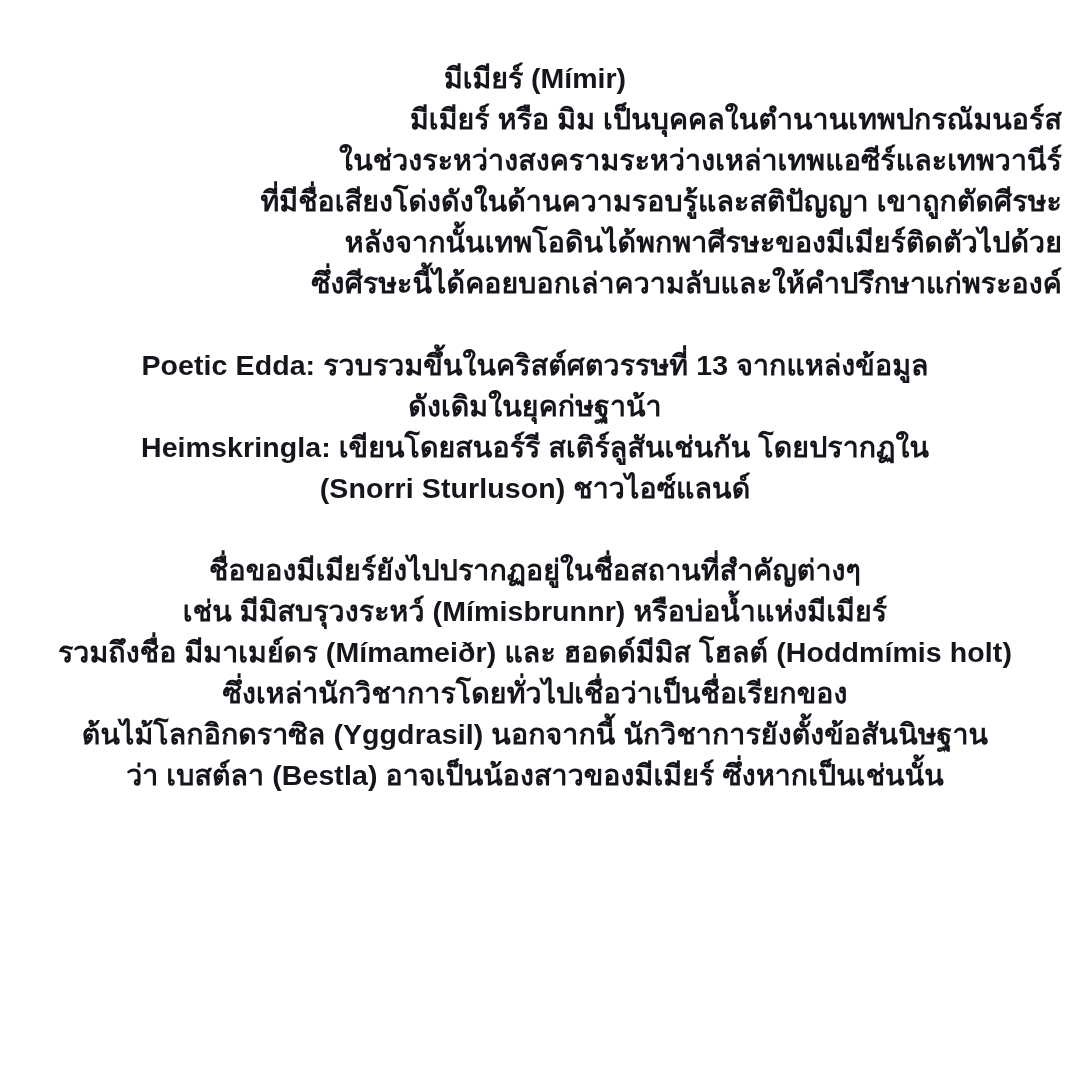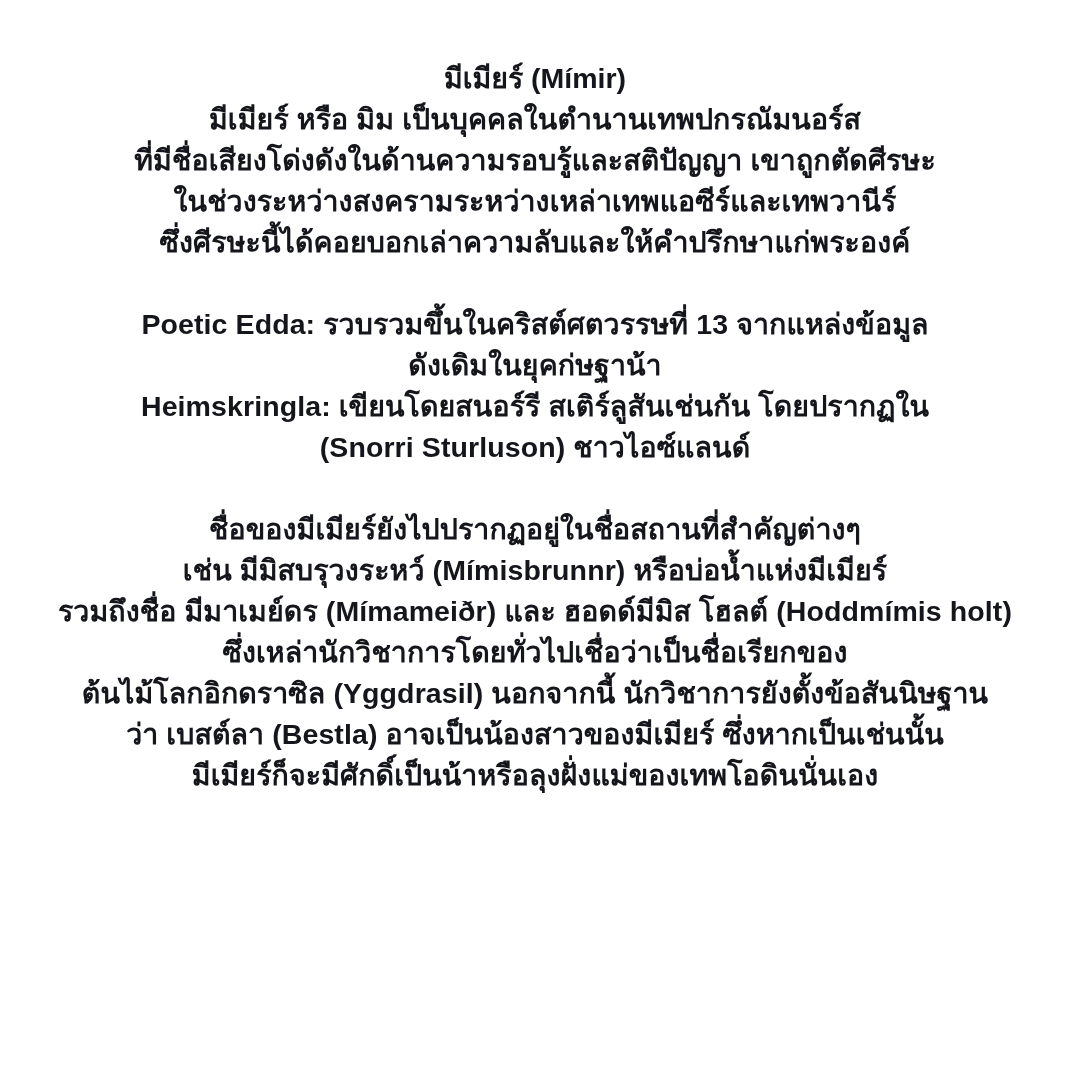--- a/index.html
+++ b/index.html
@@ -41,35 +41,37 @@
     font-size: 28.5px;
     line-height: 41px;
     color: #14161c;
     white-space: nowrap;
   }
   .gap {
     height: 41px;
   }
   .block + .block {
     margin-top: 0;
+    text-align: right;
   }
 </style>
 </head>
 <body>
 
 <div class="page">
 
   <div class="block">
     <div class="title">มีเมียร์ (Mímir)</div>
   </div>
 
   <div class="block">
     <div class="line">มีเมียร์ หรือ มิม เป็นบุคคลในตำนานเทพปกรณัมนอร์ส</div>
+    <div class="line">ในช่วงระหว่างสงครามระหว่างเหล่าเทพแอซีร์และเทพวานีร์</div>
     <div class="line">ที่มีชื่อเสียงโด่งดังในด้านความรอบรู้และสติปัญญา เขาถูกตัดศีรษะ</div>
-    <div class="line">ในช่วงระหว่างสงครามระหว่างเหล่าเทพแอซีร์และเทพวานีร์</div>
+    <div class="line">หลังจากนั้นเทพโอดินได้พกพาศีรษะของมีเมียร์ติดตัวไปด้วย</div>
     <div class="line">ซึ่งศีรษะนี้ได้คอยบอกเล่าความลับและให้คำปรึกษาแก่พระองค์</div>
   </div>
 
   <div class="gap"></div>
 
   <div class="block">
     <div class="line">Poetic Edda: รวบรวมขึ้นในคริสต์ศตวรรษที่ 13 จากแหล่งข้อมูล</div>
     <div class="line">ดังเดิมในยุคก่ษฐาน้า</div>
     <div class="line">Heimskringla: เขียนโดยสนอร์รี สเติร์ลูสันเช่นกัน โดยปรากฏใน</div>
     <div class="line">(Snorri Sturluson) ชาวไอซ์แลนด์</div>
@@ -77,16 +79,15 @@
 
   <div class="gap"></div>
 
   <div class="block">
     <div class="line">ชื่อของมีเมียร์ยังไปปรากฏอยู่ในชื่อสถานที่สำคัญต่างๆ</div>
     <div class="line">เช่น มีมิสบรุวงระหว์ (Mímisbrunnr) หรือบ่อน้ำแห่งมีเมียร์</div>
     <div class="line">รวมถึงชื่อ มีมาเมย์ดร (Mímameiðr) และ ฮอดด์มีมิส โฮลต์ (Hoddmímis holt)</div>
     <div class="line">ซึ่งเหล่านักวิชาการโดยทั่วไปเชื่อว่าเป็นชื่อเรียกของ</div>
     <div class="line">ต้นไม้โลกอิกดราซิล (Yggdrasil) นอกจากนี้ นักวิชาการยังตั้งข้อสันนิษฐาน</div>
     <div class="line">ว่า เบสต์ลา (Bestla) อาจเป็นน้องสาวของมีเมียร์ ซึ่งหากเป็นเช่นนั้น</div>
-    <div class="line">มีเมียร์ก็จะมีศักดิ์เป็นน้าหรือลุงฝั่งแม่ของเทพโอดินนั่นเอง</div>
   </div>
 
 </div>
 
 </body></html>

